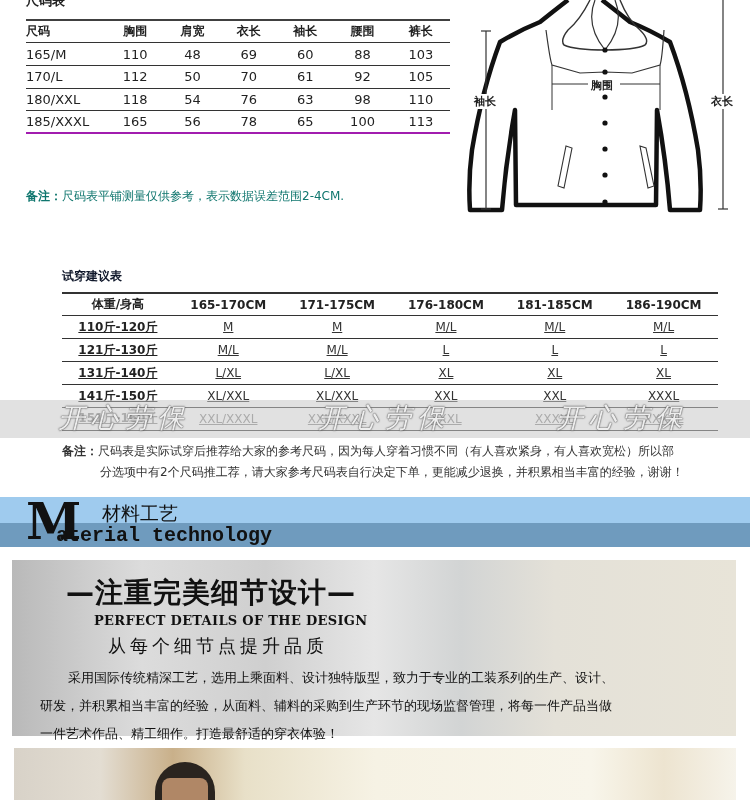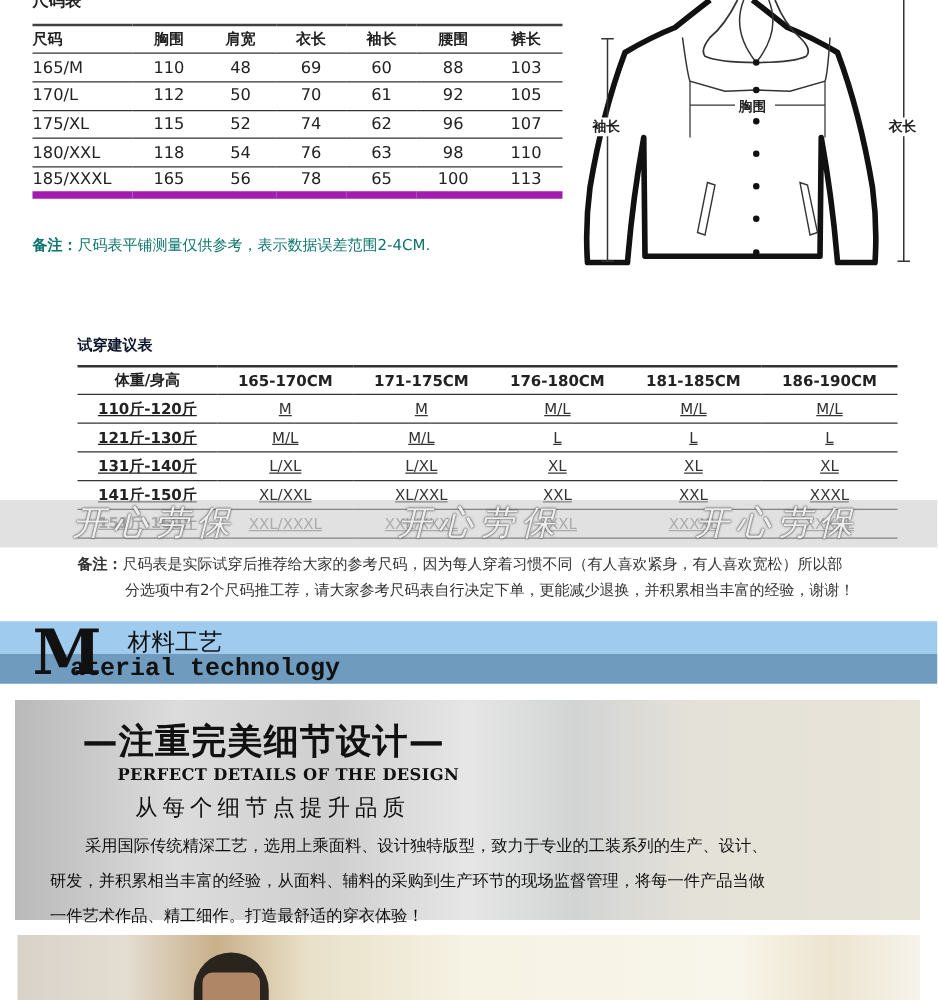--- a/index.html
+++ b/index.html
@@ -7,21 +7,21 @@
     body { position: relative; font-family: "DejaVu Sans", sans-serif; color: #222; }
 
     
     .size-title { position: absolute; left: 26px; top: -8px; font-size: 13px; font-weight: bold; color: #222; }
     .size-table { position: absolute; left: 26px; top: 19px; width: 424px; border-collapse: collapse; font-size: 13px; }
     .size-table th, .size-table td { height: 22.7px; border-bottom: 1px solid #333; padding: 0; font-weight: normal; }
     .size-table tr:first-child th { border-top: 2px solid #404040; }
     .size-table th { font-weight: bold; font-size: 12px; }
     .size-table td:first-child, .size-table th:first-child { text-align: left; width: 80px; }
     .size-table td, .size-table th { text-align: center; }
-    .size-table tr:last-child td { border-bottom: 6px solid #a21caf; }
+    .size-table tr:last-child td { border-bottom: 2px solid #a21caf; }
 
     .size-note { position: absolute; left: 26px; top: 188px; font-size: 12px; color: #0f766e; }
     .size-note b { font-weight: bold; }
 
     
     .jacket { position: absolute; left: 460px; top: 0; width: 290px; height: 220px; }
     .jacket-label { position: absolute; font-size: 11px; font-weight: bold; background: #fff; color: #222; }
 
     
     .fit-title { position: absolute; left: 62px; top: 268px; font-size: 12px; font-weight: bold; color: #0f172a; }
@@ -94,29 +94,20 @@
   <tr>
     <td>170/L</td>
     <td>112</td>
     <td>50</td>
     <td>70</td>
     <td>61</td>
     <td>92</td>
     <td>105</td>
   </tr>
   <tr>
-    <td>175/XL</td>
-    <td>115</td>
-    <td>52</td>
-    <td>74</td>
-    <td>62</td>
-    <td>96</td>
-    <td>107</td>
-  </tr>
-  <tr>
     <td>180/XXL</td>
     <td>118</td>
     <td>54</td>
     <td>76</td>
     <td>63</td>
     <td>98</td>
     <td>110</td>
   </tr>
   <tr>
     <td>185/XXXL</td>

